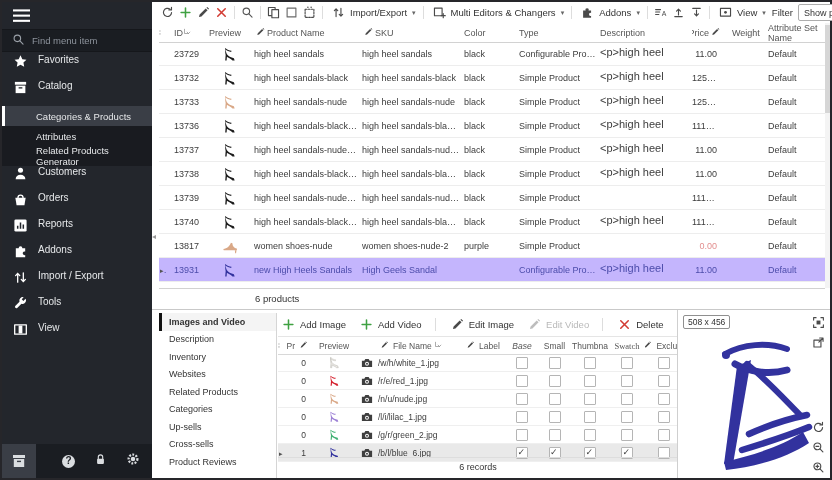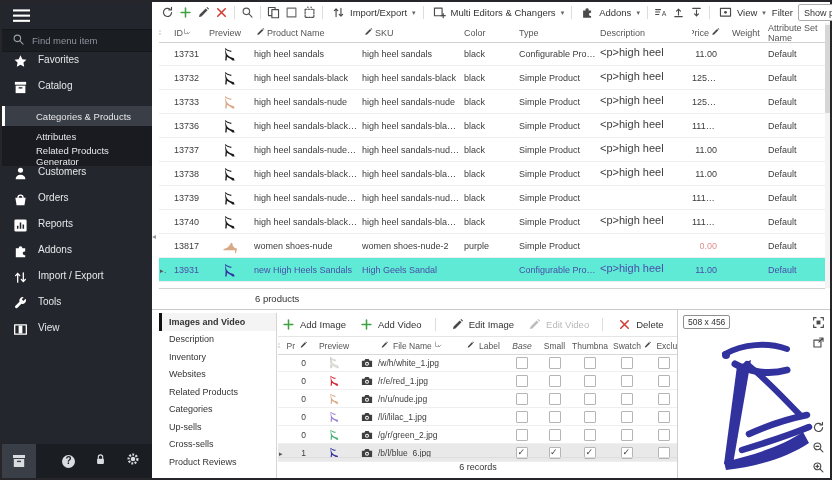--- a/index.html
+++ b/index.html
@@ -46,21 +46,21 @@
   .ghead{position:absolute;left:7px;top:21px;right:5px;height:19px;display:grid;grid-template-columns:var(--cols-main);
          align-items:center;font-size:9px;color:#555;border-bottom:1px solid #d2d2d2;background:#fff}
   .ghead .h{display:flex;align-items:center;gap:0;overflow:hidden}
   .grows{position:absolute;left:7px;top:40px;right:5px}
   .grow{display:grid;grid-template-columns:var(--cols-main);height:23px;border-bottom:1px solid #ededed;
         font-size:9px;color:#3c3c3c;align-items:center}
   .grow .c{overflow:hidden;white-space:nowrap;text-overflow:ellipsis;padding-right:4px}
   .grow .desc{white-space:normal;font-size:11px;line-height:16px;max-height:20px}
   .grow .price{text-align:right;padding-right:15px}
   .grow .idc{padding-left:7px}
-  .grow.sel{background:#5eead4}
+  .grow.sel{background:#c4b5fd}
   .grow.sel .c{color:#4c4caa}
   .rowmark{font-size:7px;color:#555;padding-left:1px}
   .shoecell{display:flex;align-items:center;justify-content:center}
   .gstatus{position:absolute;left:7px;right:5px;top:286px;height:18px;border-top:1px solid #d2d2d2;
            font-size:9.5px;color:#333;display:flex;align-items:center}
   .gstatus span{margin-left:96px}
   .vscroll{position:absolute;right:0;top:21px;width:5px;height:265px;background:#f4f4f4}
   .vscroll .thumb{position:absolute;top:2px;left:0;width:5px;height:88px;background:#d6d6d6}
 
   
@@ -368,21 +368,21 @@
         <div class="h">
           <span>Weight</span>
         </div>
         <div class="h">
           <span>Attribute Set Name</span>
         </div>
       </div>
     <div class="grows" id="grows">
         <div class="grow">
           <div class="c selcell"></div>
-          <div class="c idc">13731</div>
+          <div class="c idc">23729</div>
           <div class="c shoecell">
             <svg width="16" height="18" viewBox="0 0 24 24">
               <path d="M5 2.6c.2 3.6 1 6.8 2.2 9.3 1.8 3.4 6.6 5 10.6 6.3l1.2 3.4h-3.2c-2.6-2.6-6.8-3.6-8.4-5.3l-.5 5.3H4.8l.7-8.1C4.6 10 4.7 5.8 5 2.6z" fill="#1c1c1c"></path>
               <path d="M5 3c2.8 2.6 6 3.8 9.2 4l-.4 1.9C10.5 8.7 7.4 7.4 4.6 5z" fill="#1c1c1c"></path>
             </svg>
           </div>
           <div class="c ">high heel sandals</div>
           <div class="c ">high heel sandals</div>
           <div class="c ">black</div>
           <div class="c ">Configurable Product</div>
@@ -678,21 +678,21 @@
             </div>
             <div class="h" style="justify-content: center; font-style: italic;">
               <span>Base</span>
             </div>
             <div class="h" style="justify-content: center;">
               <span>Small</span>
             </div>
             <div class="h" style="justify-content: center;">
               <span>Thumbna</span>
             </div>
-            <div class="h" style="justify-content: center;">
+            <div class="h" style="justify-content: center; font-family: Liberation Serif, serif;">
               <span>Swatch</span>
             </div>
             <div class="h" style="justify-content: center;">
               <span style="transform: scale(0.62);"><svg width="13" height="13" viewBox="0 0 16 16" fill="none" xmlns="http://www.w3.org/2000/svg">
                   <path d="M2.4 13.6l.8-3.1 7.5-7.5 2.3 2.3-7.5 7.5zM11.6 2.1l2.3 2.3 1-1L12.6 1.1z" fill="#4a4a4a"></path>
                 </svg></span>
               <span>Exclude</span>
             </div>
           </div>
         <div class="mrows" id="mrows">

